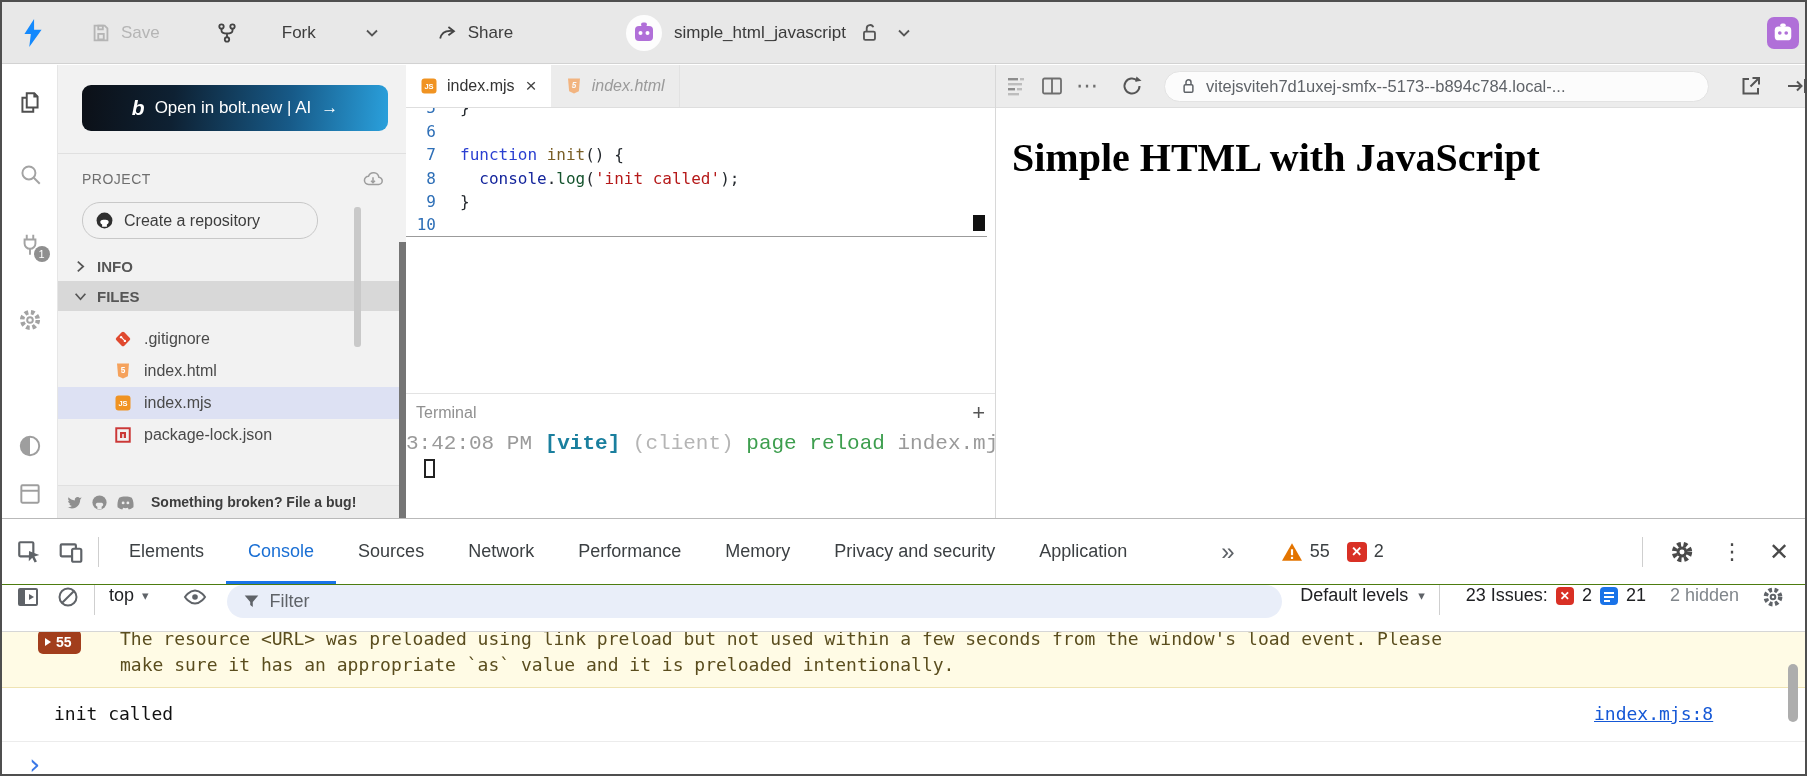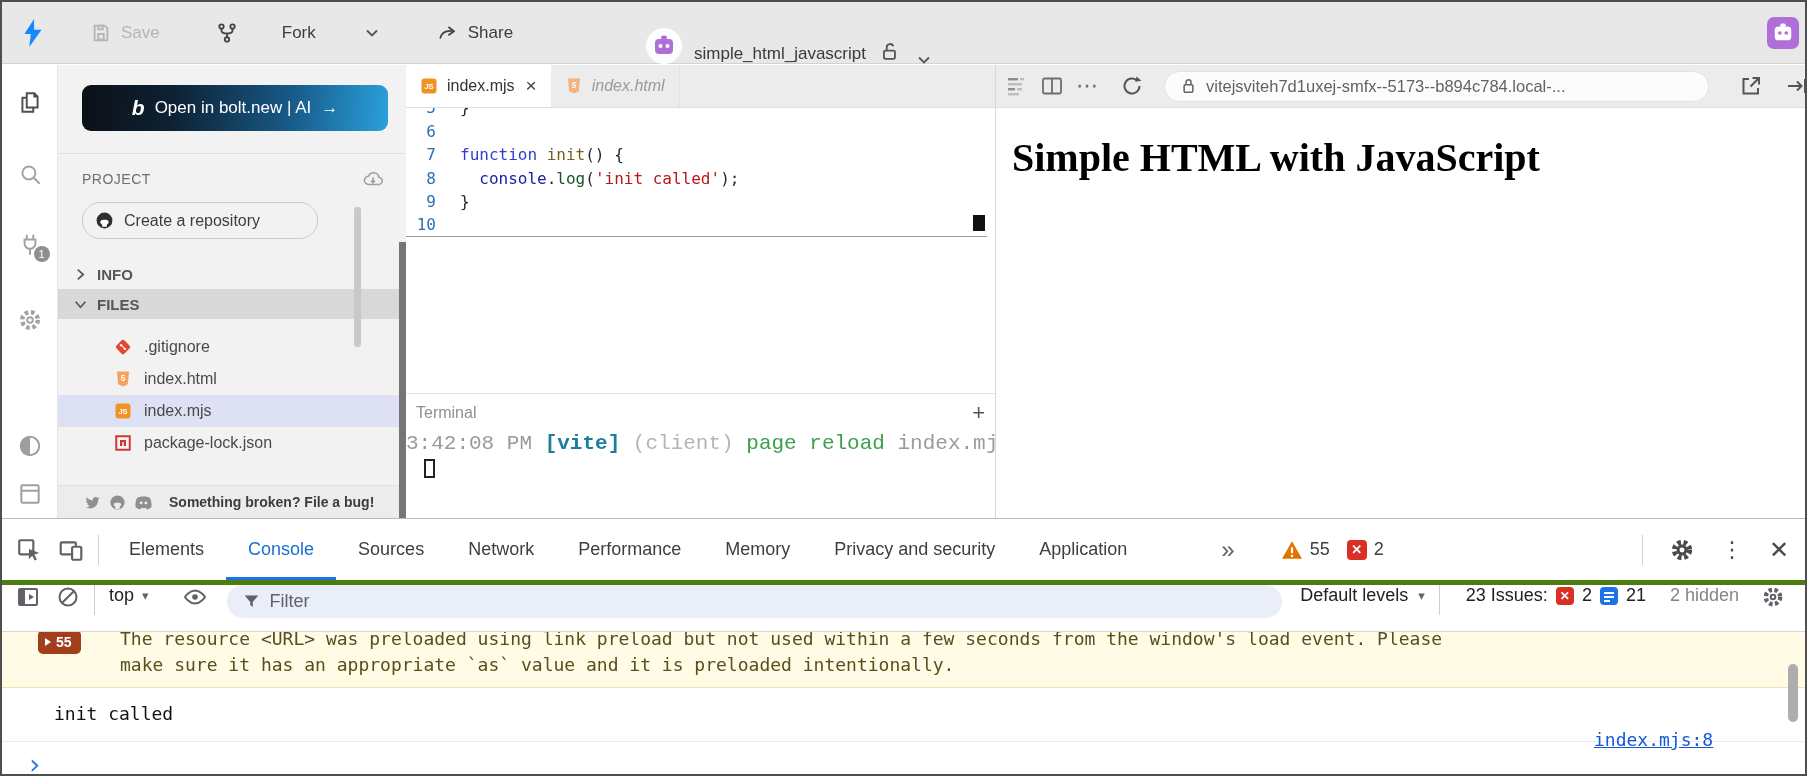--- a/index.html
+++ b/index.html
@@ -8,49 +8,49 @@
 
   
   .topbar { position:absolute; top:0; left:0; width:100%; height:62px; background:#e8e8e8; border-bottom:1px solid #d2d2d2; display:flex; align-items:center; }
   .tb-logo { margin-left:18px; width:26px; height:30px; }
   .tb-btn { display:flex; align-items:center; gap:9px; font-size:17px; color:#3d3d3d; cursor:pointer; }
   .tb-btn.disabled { color:#b5b5b5; }
   .tb-save { margin-left:44px; }
   .tb-fork { margin-left:56px;gap:44px; }
   .tb-share { margin-left:58px; }
   .chev { width:12px; height:8px; margin-left:6px; }
-  .tb-center { position:absolute; left:644px; top:0; height:62px; display:flex; align-items:flex-end; gap:12px; }
+  .tb-center { position:absolute; left:624px; top:0; height:62px; display:flex; align-items:center; gap:12px; }
   .tb-avatar { width:36px; height:36px; border-radius:50%; background:#fdfdfd; display:flex; align-items:center; justify-content:center; }
   .tb-project { font-size:17px; color:#3a3a3a; }
   .tb-corner { position:absolute; right:6px; top:15px; width:32px; height:32px; border-radius:7px; background:#b06fd8; display:flex; align-items:center; justify-content:center; }
 
   
   .rail { position:absolute; left:0; top:63px; width:56px; height:453px; background:#fff; border-right:1px solid #e6e6e6; display:flex; flex-direction:column; align-items:center; }
   .rail-icon { width:26px; height:26px; position:relative; }
   .rail-badge { position:absolute; right:-7px; bottom:-4px; width:16px; height:16px; background:#8f8f8f; color:#fff; font-size:11px; border-radius:50%; display:flex; align-items:center; justify-content:center; }
 
   
   .panel { position:absolute; left:56px; top:63px; width:348px; height:453px; background:#f2f2f2; }
   .bolt-btn { margin:20px 18px 0 24px; height:46px; border-radius:9px; border:none; cursor:pointer; width:306px;
     background:linear-gradient(95deg,#0c1017 0%,#0e2133 30%,#175a88 68%,#2aa0dc 100%);
     color:#fff; font-size:17px; font-family:"Liberation Sans",sans-serif; display:flex; align-items:center; justify-content:center; gap:10px; }
   .bolt-b { font-style:italic; font-weight:bold; font-size:21px; }
   .panel-divider { margin-top:22px; border-top:1px solid #e0e0e0; }
   .project-row { display:flex; align-items:center; padding:16px 22px 0 24px; }
   .project-label { font-size:14px; letter-spacing:.5px; color:#6f6f6f; flex:1; }
   .repo-btn { margin:14px 0 0 24px; width:236px; height:37px; border:1px solid #c8c8c8; border-radius:18px; background:transparent; cursor:pointer;
     display:flex; align-items:center; gap:10px; padding-left:12px; font-size:16px; color:#3d3d3d; font-family:"Liberation Sans",sans-serif; }
-  .tree { margin-top:20px; }
+  .tree { margin-top:12px; }
   .tree-section { height:30px; display:flex; align-items:center; padding-left:16px; gap:10px; font-size:15px; font-weight:bold; color:#565656; cursor:pointer; }
   .tree-section.files-hdr { background:#d8d8d8; }
   .tree-files { margin-top:4px; }
   .file-row { height:32px; display:flex; align-items:center; padding-left:56px; gap:12px; font-size:16px; color:#4a4a4a; cursor:pointer; }
   .file-row.selected { background:#dde1f3; }
   .panel-scroll { position:absolute; left:296px; top:142px; width:7px; height:140px; background:#c9c9c9; border-radius:3px; }
-  .bug-bar { position:absolute; bottom:0; left:0; width:100%; height:33px; background:#ececec; border-top:1px solid #e0e0e0; display:flex; align-items:center; padding-left:26px; gap:8px; }
+  .bug-bar { position:absolute; bottom:0; left:0; width:100%; height:33px; background:#ececec; border-top:1px solid #e0e0e0; display:flex; align-items:center; padding-left:8px; gap:8px; }
   .bug-text { font-size:14px; font-weight:bold; color:#3d3d3d; margin-left:8px; }
   .splitter { position:absolute; left:397px; top:240px; width:7px; height:276px; background:#757575; }
 
   
   .editor { position:absolute; left:404px; top:63px; width:589px; height:453px; background:#fff; }
   .tabbar { height:43px; background:#ececec; border-bottom:1px solid #dedede; display:flex; }
   .tab { display:flex; align-items:center; gap:9px; padding:0 14px; font-size:16px; cursor:pointer; }
   .tab.active { background:#fff; color:#333; }
   .tab.inactive { color:#9a9a9a; font-style:italic; border-right:1px solid #e2e2e2; }
   .tab-close { font-size:19px; color:#444; margin-left:2px; font-style:normal; }
@@ -74,21 +74,21 @@
   
   .preview { position:absolute; left:993px; top:63px; width:814px; height:453px; background:#fff; border-left:1px solid #d8d8d8; }
   .pv-toolbar { height:43px; background:#ececec; border-bottom:1px solid #dedede; display:flex; align-items:center; }
   .pv-icon { width:24px; height:24px; flex:none; cursor:pointer; }
   .url-pill { margin-left:20px; width:560px; height:31px; border-radius:16px; background:#fcfcfc; border:1px solid #e3e3e3; display:flex; align-items:center; gap:10px; padding-left:16px; }
   .url-text { font-size:16.5px; color:#5f6368; white-space:nowrap; overflow:hidden; }
   .pv-page h1 { font-family:"Liberation Serif",serif; font-size:40px; font-weight:bold; color:#000; margin:26px 0 0 16px; white-space:nowrap; }
 
   
   .devtools { position:absolute; left:0; top:516px; width:100%; height:258px; background:#fff; border-top:1px solid #b9b9b9; }
-  .dt-row1 { height:66px; border-bottom:5px solid #4d7c0f; display:flex; align-items:center; padding:0 16px 0 14px; }
+  .dt-row1 { height:66px; border-bottom:1px solid #4d7c0f; display:flex; align-items:center; padding:0 16px 0 14px; }
   .dt-icon { width:26px; height:26px; cursor:pointer; flex:none; }
   .dt-sep { width:1px; height:30px; background:#cfcfcf; margin:0 8px 0 14px; flex:none; }
   .dt-tab { height:100%; display:flex; align-items:center; padding:0 22px; font-size:18px; color:#3c4043; cursor:pointer; white-space:nowrap; }
   .dt-tab.active { color:#1a6fd4; box-shadow:inset 0 -3px 0 #1a73e8; }
   .dt-more { margin-left:72px; cursor:pointer; }
   .dt-counts { display:flex; align-items:center; gap:7px; margin-left:46px; }
   .count-num { font-size:18px; color:#3c4043; }
   .err-badge { width:20px; height:20px; border-radius:4px; background:#d93025; color:#fff; font-size:13px; font-weight:bold; display:flex; align-items:center; justify-content:center; }
   .dt-right { margin-left:auto; display:flex; align-items:center; gap:26px; }
   .kebab { font-size:22px; color:#4a4a4a; letter-spacing:0; cursor:pointer; }
@@ -109,21 +109,21 @@
   .hidden-label { margin-left:24px; font-size:18px; color:#80868b; white-space:nowrap; }
   .row2-gear { margin-left:22px; }
 
   
   .dt-console { position:relative; height:143px; overflow:hidden; font-family:"DejaVu Sans Mono",monospace; }
   .msg-warn { margin-top:-11px; background:#fffbe5; border-bottom:1px solid #efe3b3; padding:5px 40px 9px 118px; position:relative; font-size:18px; line-height:26px; color:#5a4d1e; }
   .warn-count { position:absolute; left:36px; top:9px; height:24px; padding:0 9px 0 7px; background:#a23e1c; border-radius:5px; color:#fff; font-size:14px; font-weight:bold; display:flex; align-items:center; gap:5px; font-family:"Liberation Sans",sans-serif; cursor:pointer; }
   .warn-count .tri { width:0; height:0; border-left:6px solid #fff; border-top:4px solid transparent; border-bottom:4px solid transparent; }
   .msg-log { position:relative; height:54px; border-bottom:1px solid #ececec; font-size:18px; color:#111;text-decoration:underline; }
   .msg-log .txt { position:absolute; left:52px; top:15px; }
-  .msg-log .src-link { position:absolute; left:1592px; top:15px; color:#1558d6; text-decoration:underline; cursor:pointer;margin-top:26px; }
+  .msg-log .src-link { position:absolute; left:1592px; top:15px; color:#1558d6; text-decoration:underline; cursor:pointer; }
   .prompt-row { position:relative; height:50px; }
   .prompt-chev { position:absolute; left:24px; top:6px; color:#3b78e7; font-size:28px; cursor:text; }
   .console-scroll { position:absolute; right:7px; top:32px; width:10px; height:58px; background:#adadad; border-radius:5px; }
 
   svg { display:block; }
 </style>
 </head>
 <body>
 
 <div class="window">

